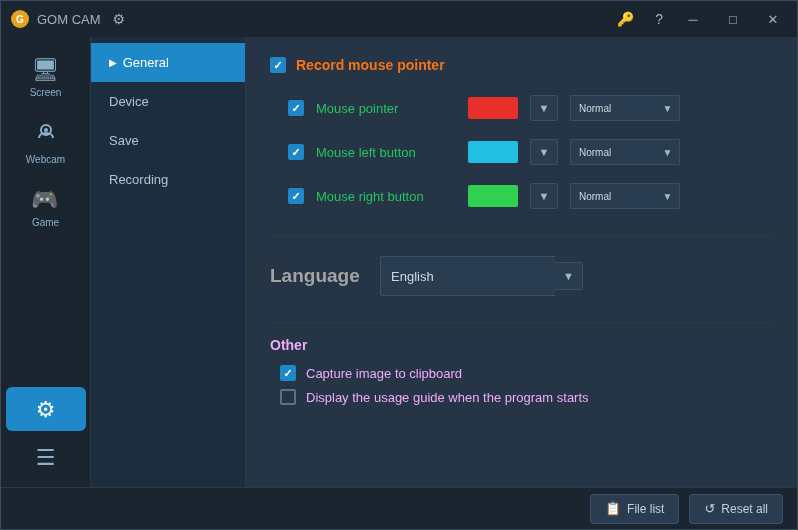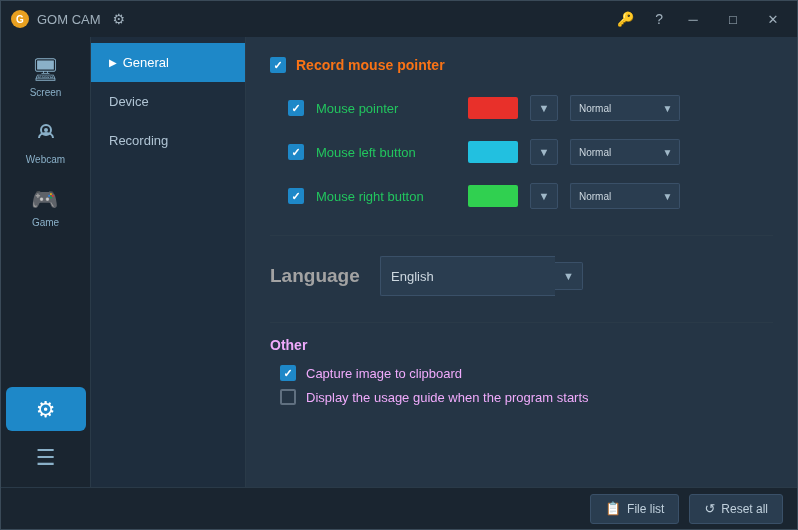--- a/index.html
+++ b/index.html
@@ -425,20 +425,23 @@
 
     <div class="nav-panel">
       <div class="nav-item active">
         <span class="nav-arrow">▶</span>
         <span>General</span>
       </div>
       <div class="nav-item">
         <span>Device</span>
       </div>
       <div class="nav-item">
+        <span>Save</span>
+      </div>
+      <div class="nav-item">
         <span>Recording</span>
       </div>
     </div>
 
     <div class="content">
 
       <div class="section-header">
         <div class="checkbox-custom">
           <span class="checkmark">✓</span>
         </div>

